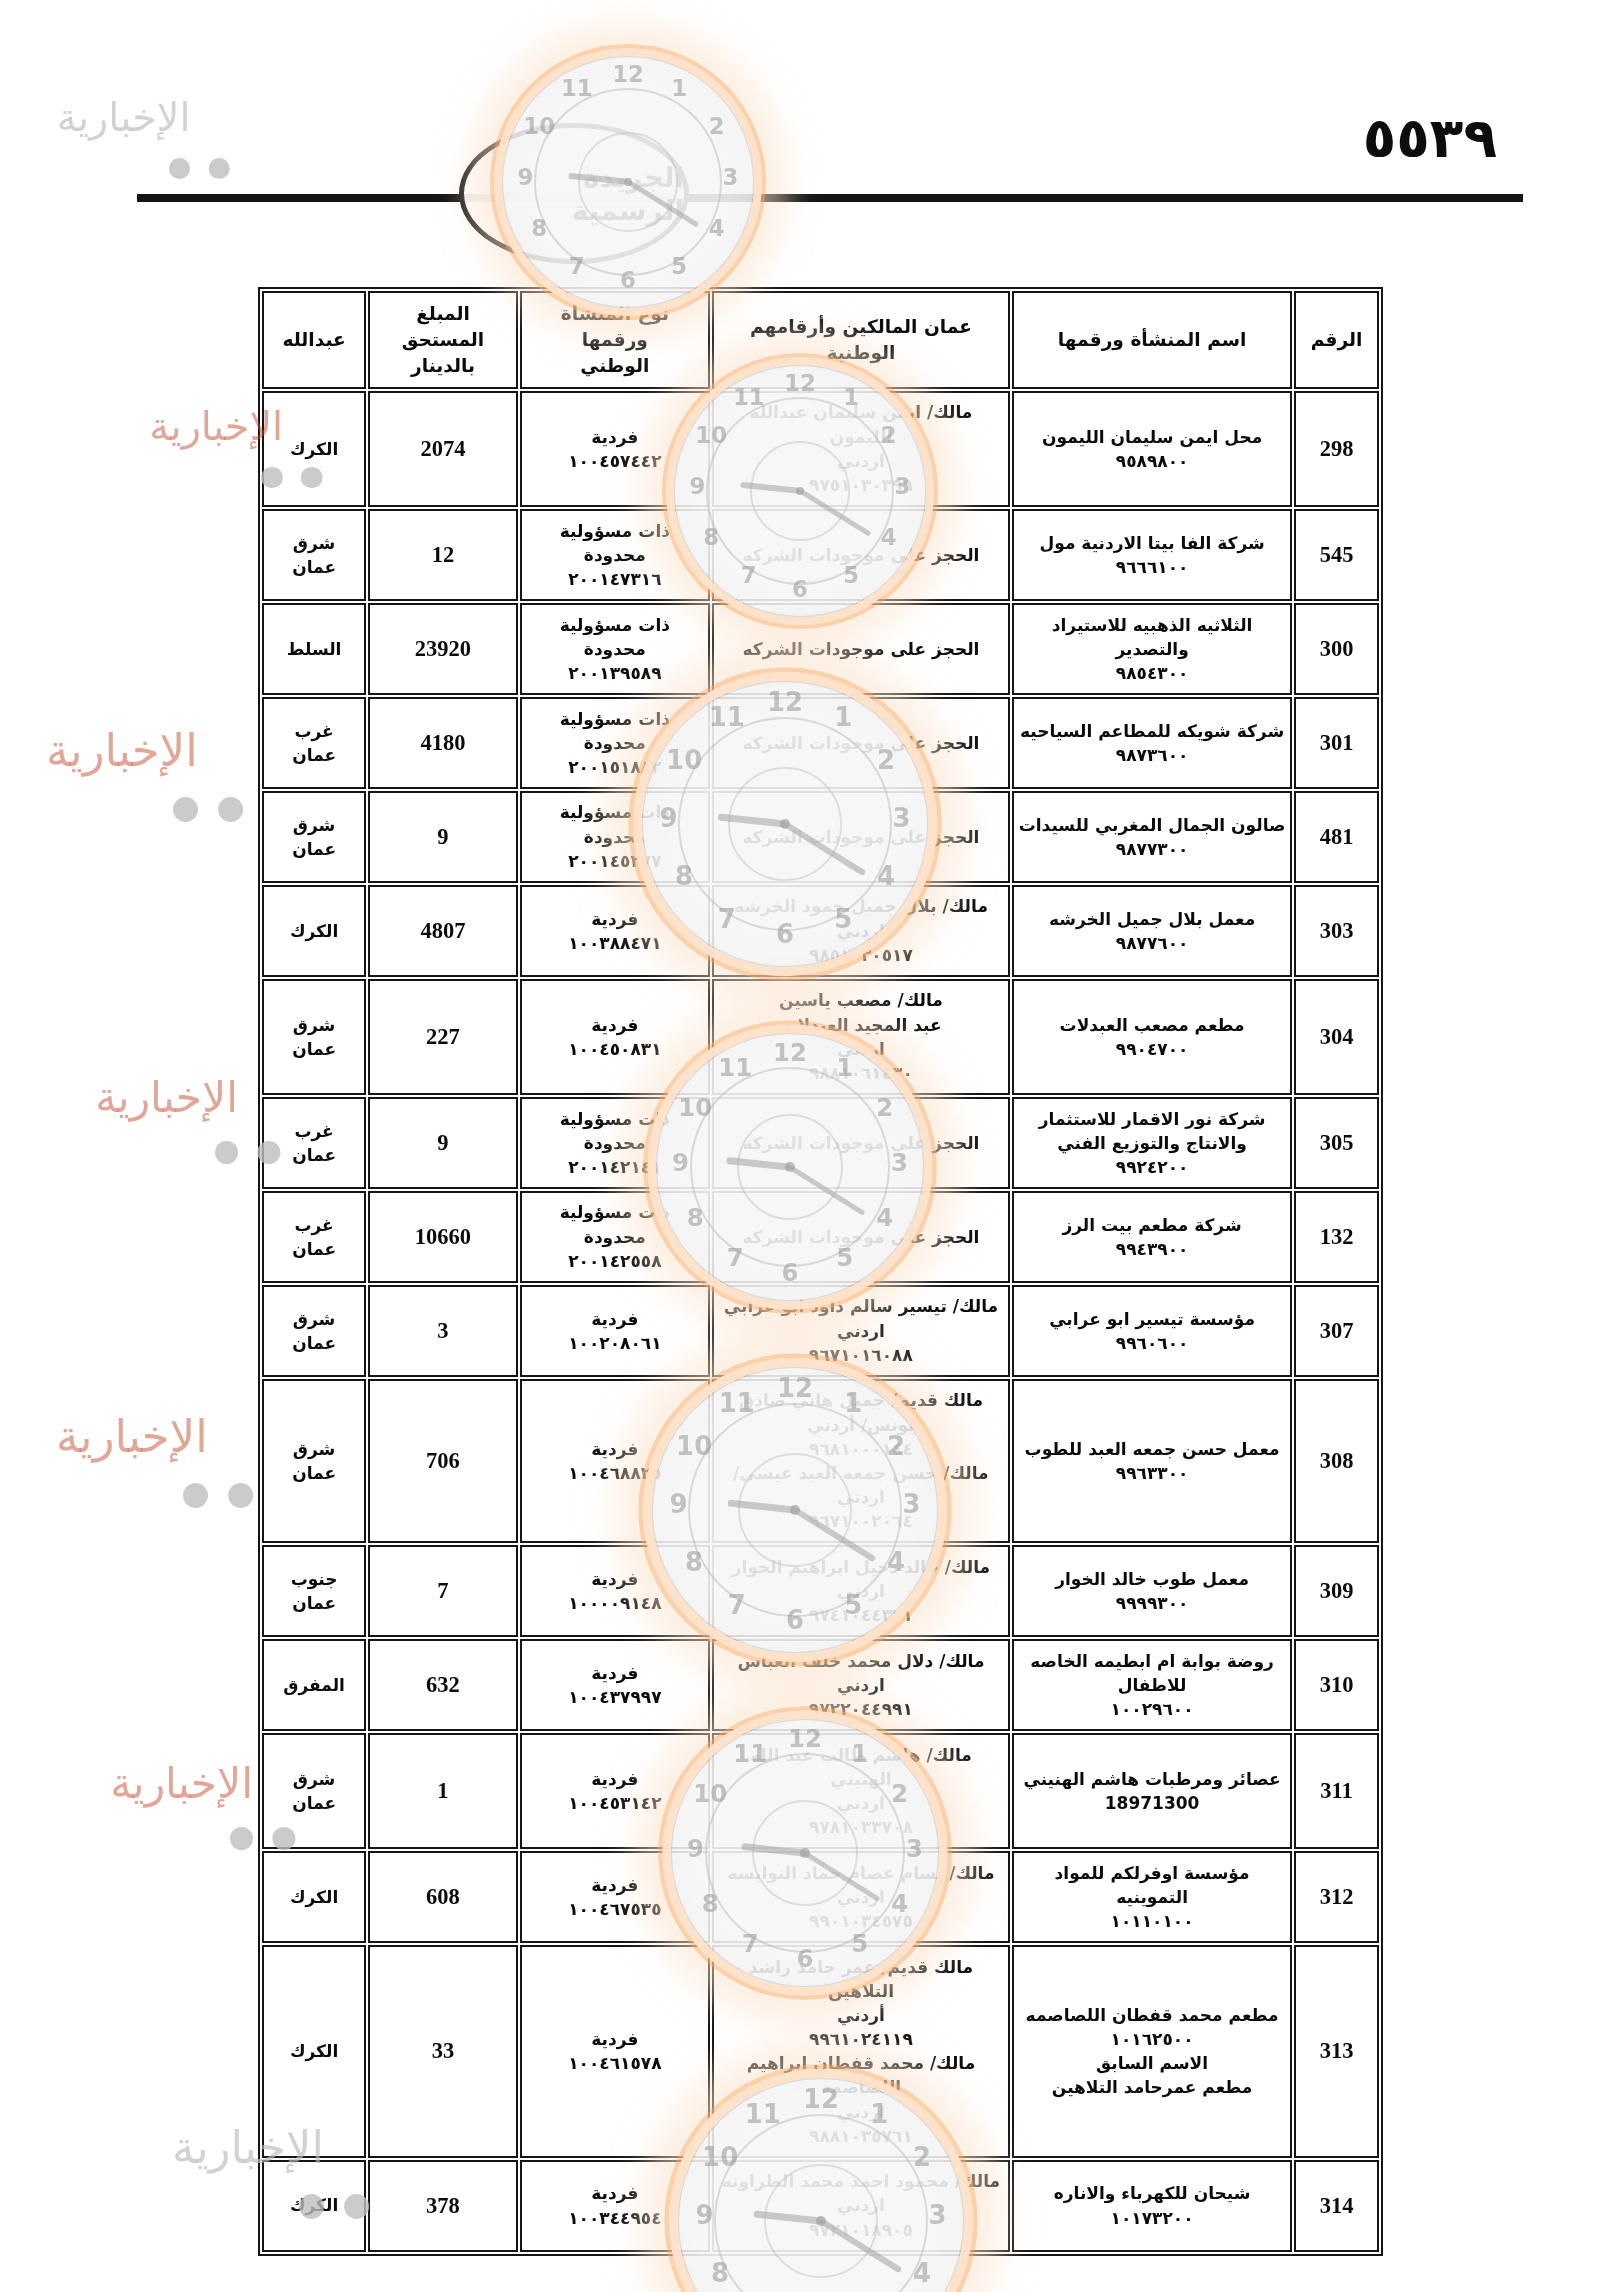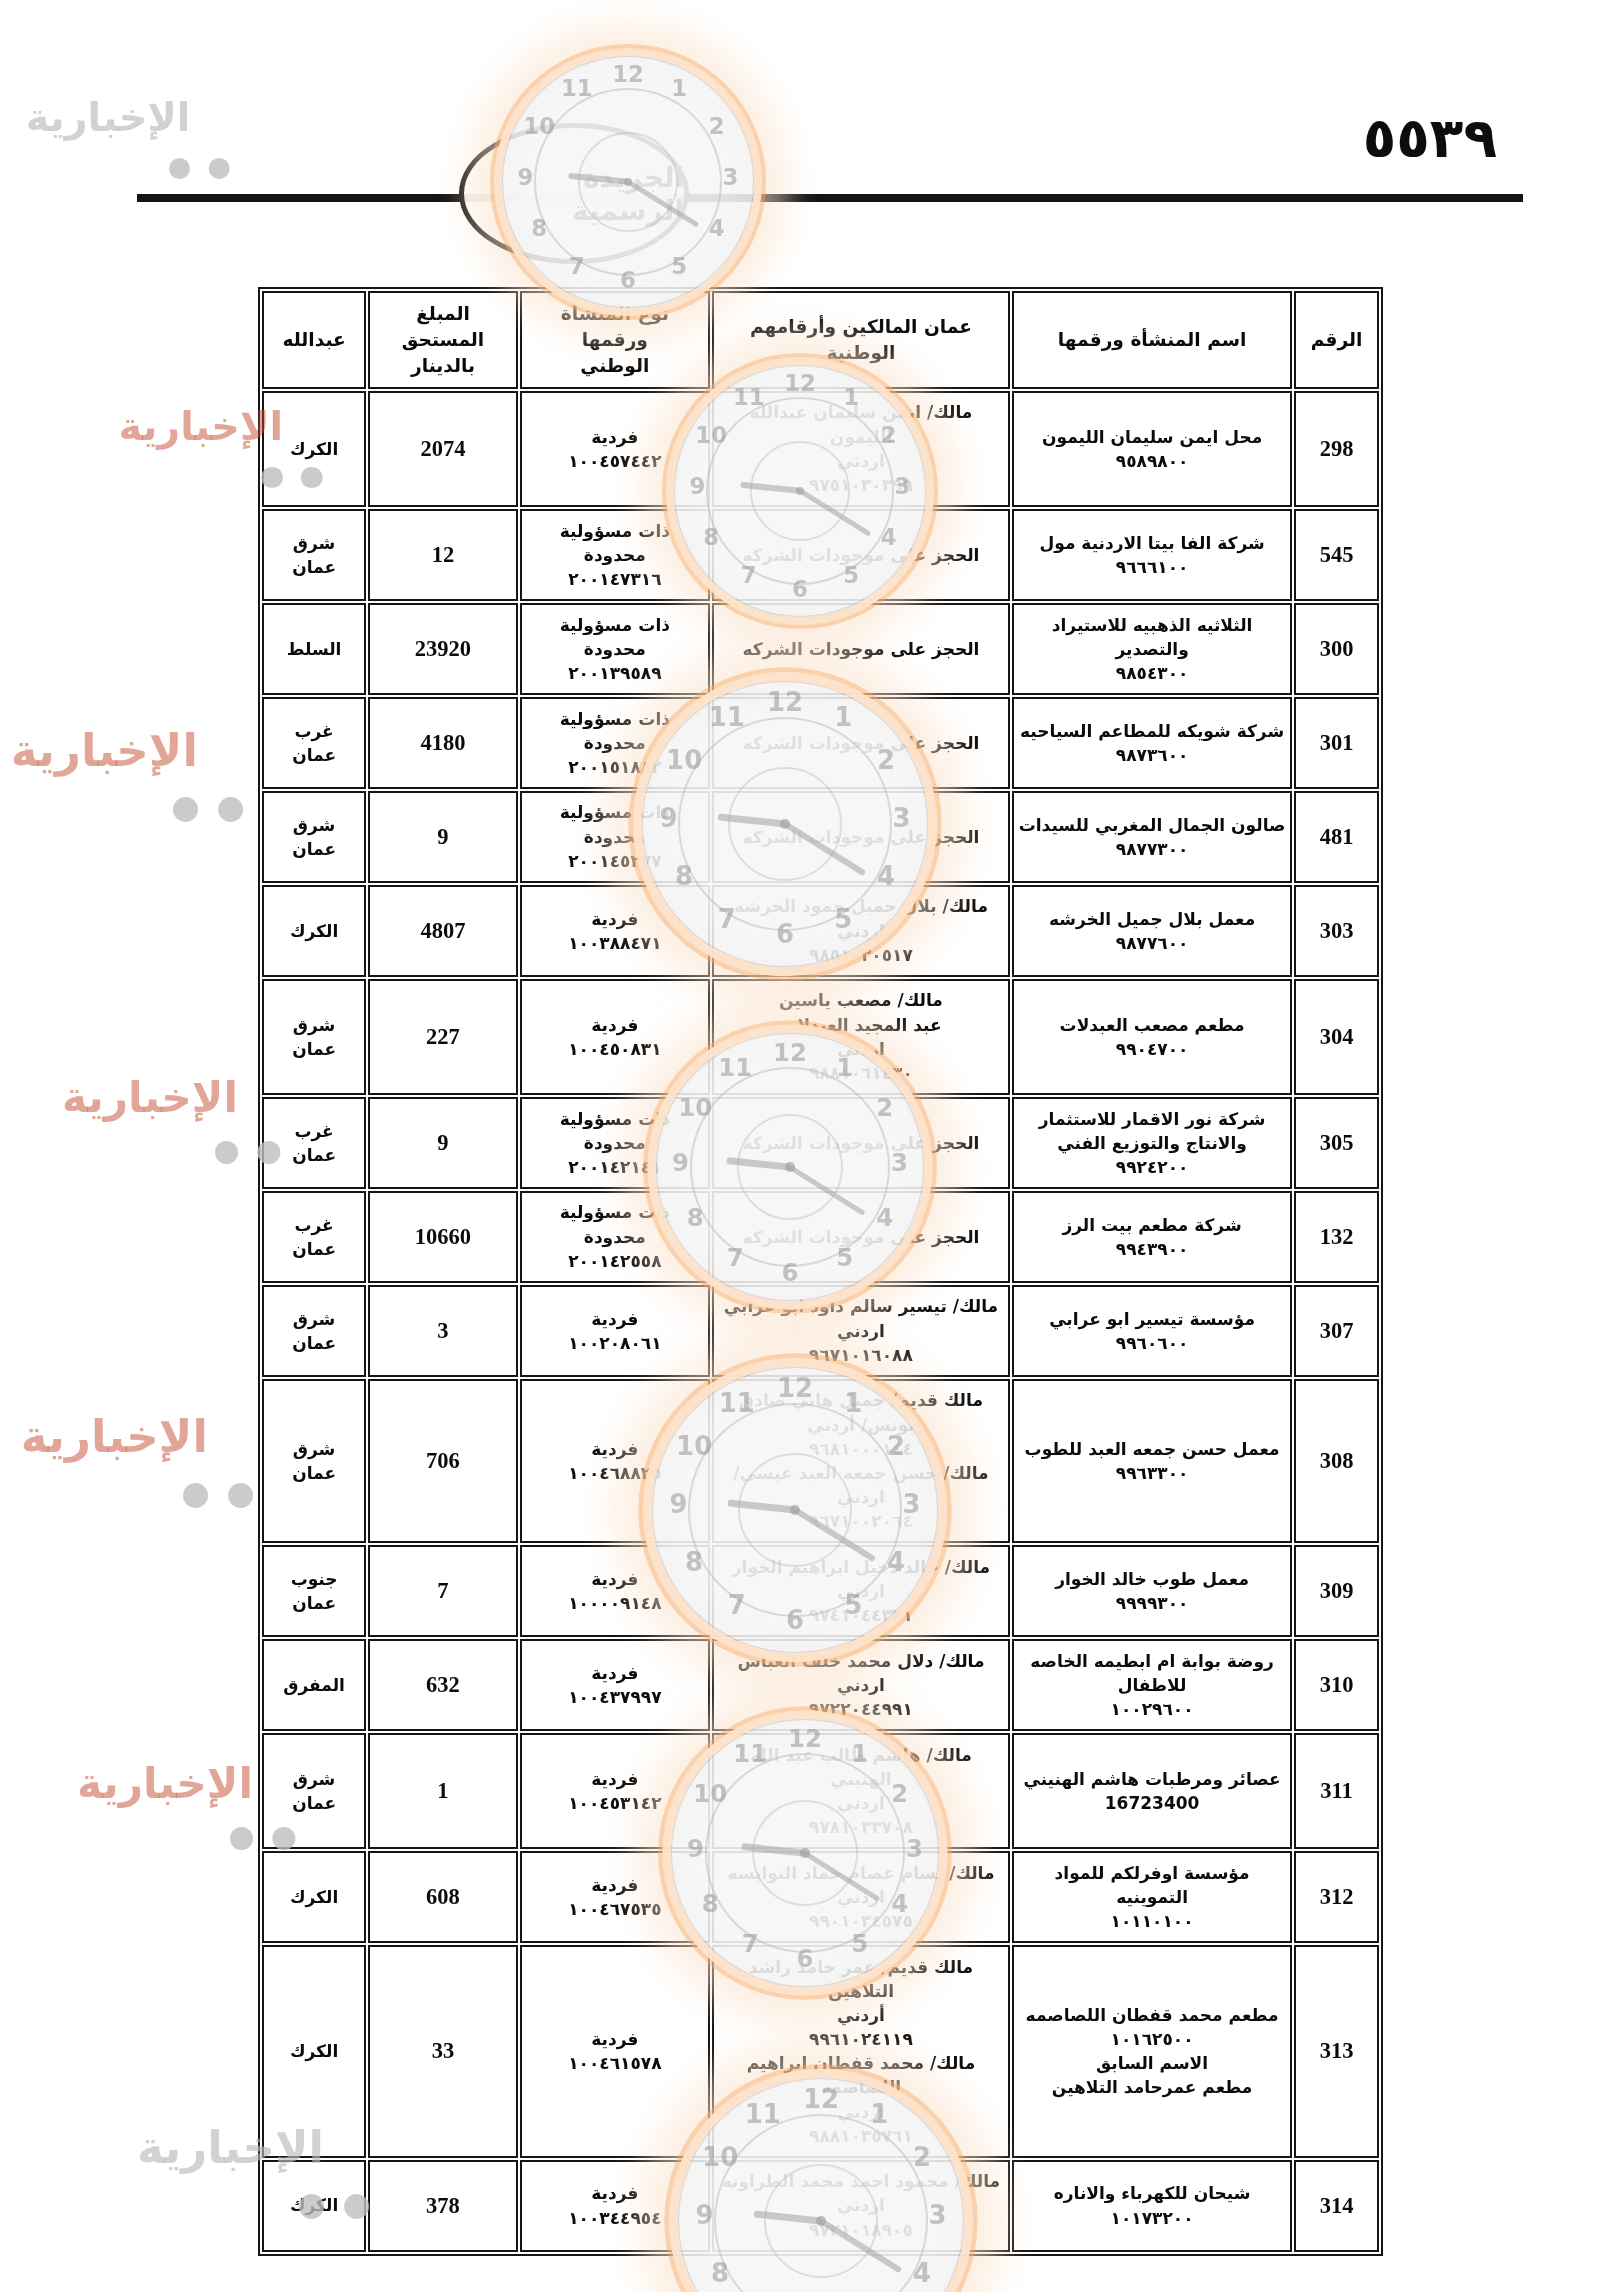--- a/index.html
+++ b/index.html
@@ -41,21 +41,21 @@
           border-radius:50%;background:rgba(150,150,150,.6);}
   .cn{position:absolute;left:50%;top:50%;width:2em;margin:-0.8em 0 0 -1em;text-align:center;
       font-size:1.55em;font-weight:bold;color:rgba(150,150,150,.55);
       transform:rotate(var(--a)) translateY(-4.5em) rotate(calc(var(--a) * -1));}
   .cn0{--a:0deg}.cn1{--a:30deg}.cn2{--a:60deg}.cn3{--a:90deg}.cn4{--a:120deg}.cn5{--a:150deg}
   .cn6{--a:180deg}.cn7{--a:210deg}.cn8{--a:240deg}.cn9{--a:270deg}.cn10{--a:300deg}.cn11{--a:330deg}
   .hand{position:absolute;left:50%;top:50%;transform-origin:50% 0;border-radius:0.2em;
         background:rgba(163,163,163,.55);}
   .hh{width:0.42em;height:4.1em;margin-left:-0.21em;transform:rotate(96deg);}
   .mh{width:0.34em;height:5.6em;margin-left:-0.17em;transform:rotate(-58deg);}
-  .wm-sub{position:absolute;right:13em;top:-2.2em;font-size:2.7em;font-weight:bold;
+  .wm-sub{position:absolute;right:13em;top:-2.2em;font-size:2.7em;font-weight:normal;
           color:rgba(197,77,50,.5);}
   .wm-sub::after{content:"";display:block;width:0.55em;height:0.55em;border-radius:50%;
           background:rgba(190,190,190,.8);box-shadow:1em 0 0 rgba(190,190,190,.8);margin-top:0.45em;}
   .sub-gray .wm-sub{color:rgba(186,186,186,.65);right:11em;}
 </style>
 </head>
 <body>
 
 <div class="sheet">
 
@@ -410,21 +410,21 @@
 اردني
 ٩٧٢٢٠٤٤٩٩١</td>
       <td class="c-ar">فردية
 ١٠٠٤٣٧٩٩٧</td>
       <td class="c-num">632</td>
       <td class="c-ar">المفرق</td>
     </tr>
         <tr>
       <td class="c-num">311</td>
       <td class="c-ar">عصائر ومرطبات هاشم الهنيني
-16723400</td>
+18971300</td>
       <td class="c-ar">مالك/ هاشم طالب عبد الله الهنيني
 اردني
 ٩٧٨١٠٣٣٧٠٨</td>
       <td class="c-ar">فردية
 ١٠٠٤٥٣١٤٢</td>
       <td class="c-num">1</td>
       <td class="c-ar">شرق
 عمان</td>
     </tr>
         <tr>

